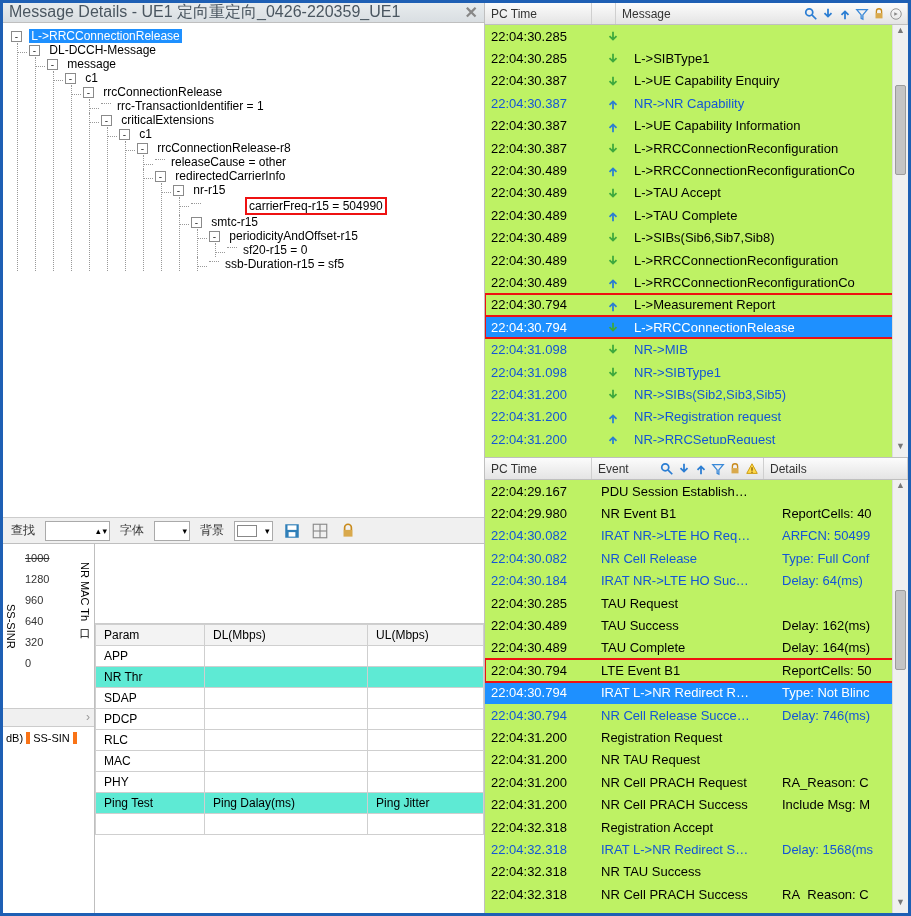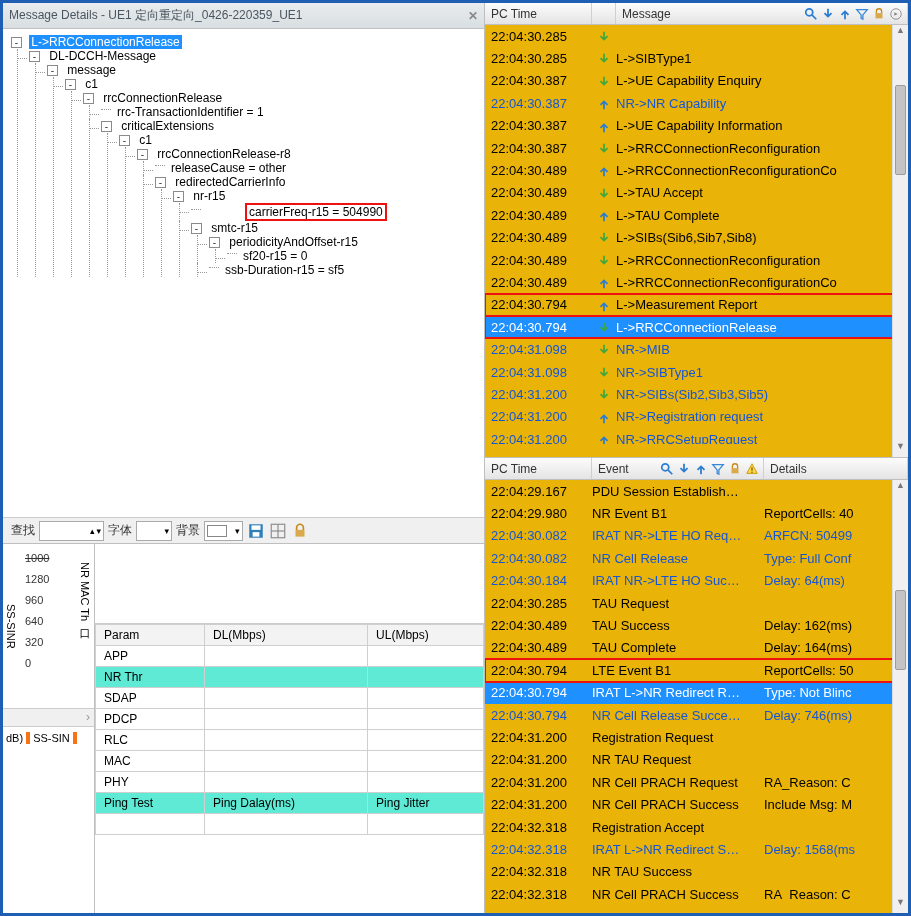--- a/index.html
+++ b/index.html
@@ -9,26 +9,26 @@
     font-size: 12px;
     color: #000;
     background: #f4f4f4;
     width: 911px;
     height: 916px;
     overflow: hidden;
     border: 3px solid #1e5fb4;
   }
   .frame { width:905px; height:910px; display:flex; }
   .left-pane { width:482px; height:100%; display:flex; flex-direction:column; background:#fff; border-right:1px solid #bfbfbf; }
-  .right-pane { width:423px; height:100%; display:flex; flex-direction:column; background:#eab308; }
+  .right-pane { width:423px; height:100%; display:flex; flex-direction:column; background:#bef264; }
 
   .pane-header {
-    height:26px; background:linear-gradient(#e8ecee,#d9dee2);
+    height:20px; background:linear-gradient(#e8ecee,#d9dee2);
     color:#4a5660; display:flex; align-items:center; padding:0 6px;
-    border-bottom:1px solid #bfbfbf; font-size:12px;
+    border-bottom:1px solid #bfbfbf; font-size:16px;
   }
   .pane-header .title { flex:1; overflow:hidden; white-space:nowrap; text-overflow:ellipsis; }
 
   .close-x { color:#888; font-weight:bold; cursor:default; }
 
   
   .tree-wrap { flex:1; overflow:auto; padding:6px 4px; }
   .tree ul { list-style:none; margin:0; padding-left:18px; }
   .tree > ul { padding-left:4px; }
   .tree li { position:relative; padding:0; }
@@ -47,21 +47,21 @@
     margin-right:4px; vertical-align:middle; color:#333;
   }
   .toggle.minus::before{content:"-";}
   .dash { display:inline-block; width:10px; border-top:1px dotted #999; vertical-align:middle; margin-right:4px; transform:translateY(-3px); }
   .node-label { display:inline-block; padding:0 2px; }
   .node-sel { background:#1e90ff; color:#fff; }
   .red-box { border:2px solid #e11; padding:0 2px;margin-left:40px; }
 
   
   .tree-toolbar {
-    height:26px; display:flex; align-items:center; gap:4px;
+    height:26px; display:flex; align-items:center; gap:10px;
     padding:0 8px; border-top:1px solid #ccc; background:#f0f0f0;
   }
   .tree-toolbar .lbl { color:#333; }
   .tree-toolbar .combo {
     display:inline-flex; align-items:center; border:1px solid #aaa;
     background:#fff; height:20px; padding:0 2px;
   }
   .tree-toolbar .combo .arrow{ font-size:9px; margin-left:8px; }
   .tree-toolbar .combo.small{ width:36px; justify-content:flex-end; }
   .tree-toolbar .combo.swatch .sw{ width:20px; height:12px; border:1px solid #888; background:#fff; }
@@ -104,20 +104,21 @@
   }
   .hcell.time{ width:107px; }
   .hcell.arrow{ width:24px; }
   .hcell.msg{ flex:1; }
   .msg-tools { position:absolute; right:4px; top:3px; display:flex; gap:3px; align-items:center; }
 
   .list-body { flex:1; overflow:auto; position:relative; }
   .row {
     display:flex; height:22.4px; align-items:center; font-size:13px;
     padding-right:4px;
+    gap:9px;
   }
   .row .c-time{ width:107px; padding-left:6px; }
   .row .c-arrow{ width:24px; text-align:center; }
   .row .c-msg{ flex:1; padding-right:4px; white-space:nowrap; overflow:hidden; }
   .row.sel { background:#1e90ff; color:#fff; }
   .row.blue { color:#1455d6; }
   .row.boxed { outline:2px solid #e11; outline-offset:-1px; }
   .half-cut { height:16px; overflow:hidden; }
   .half-cut .row{ height:22px; }
 

